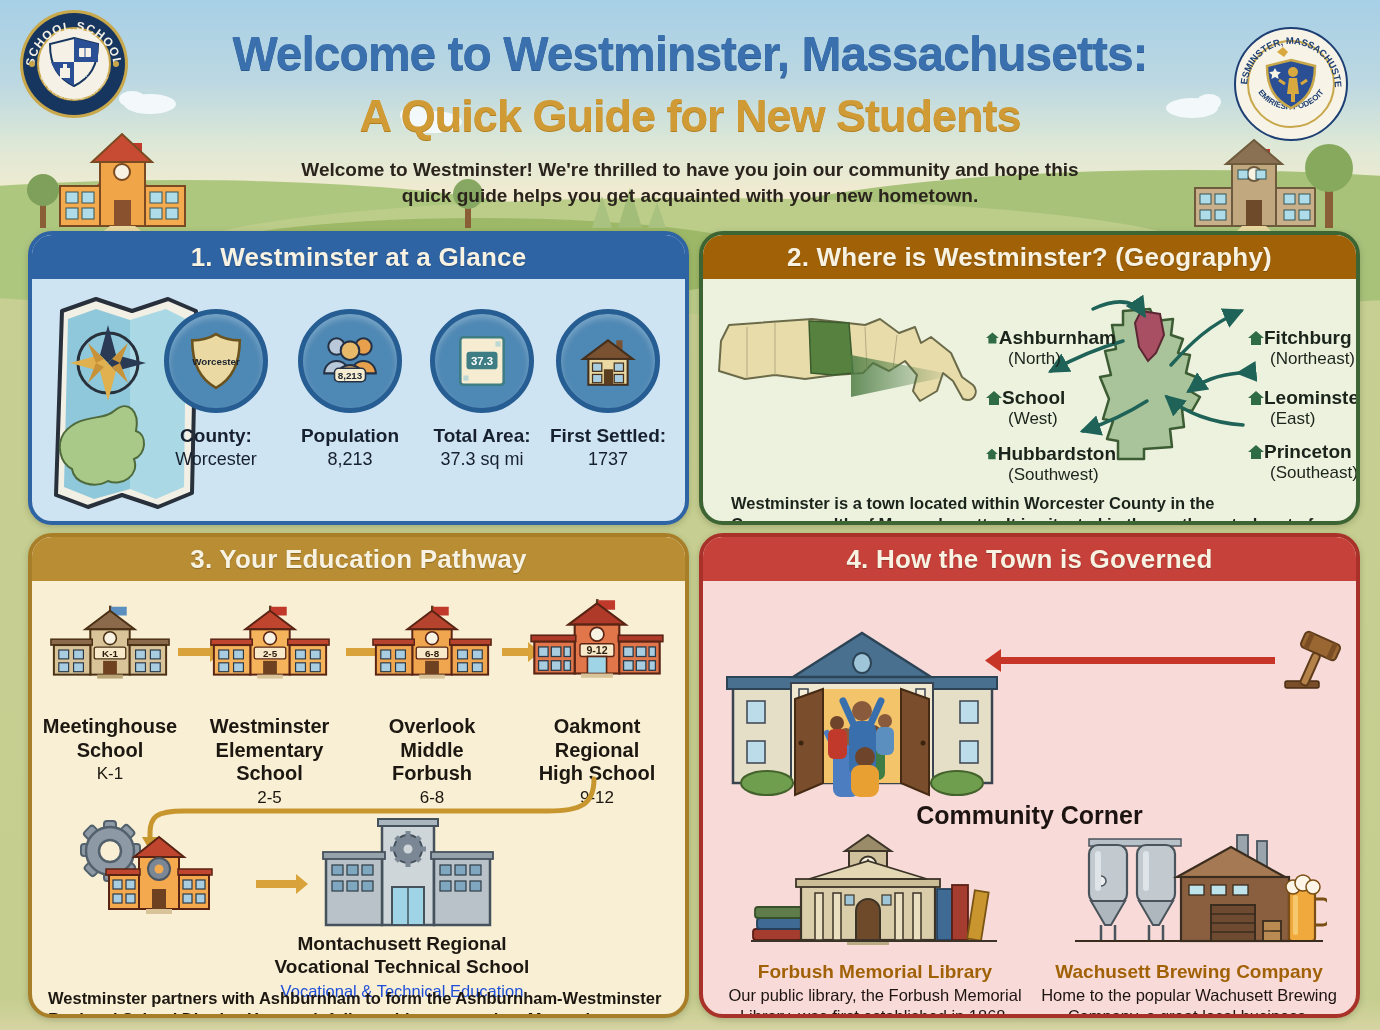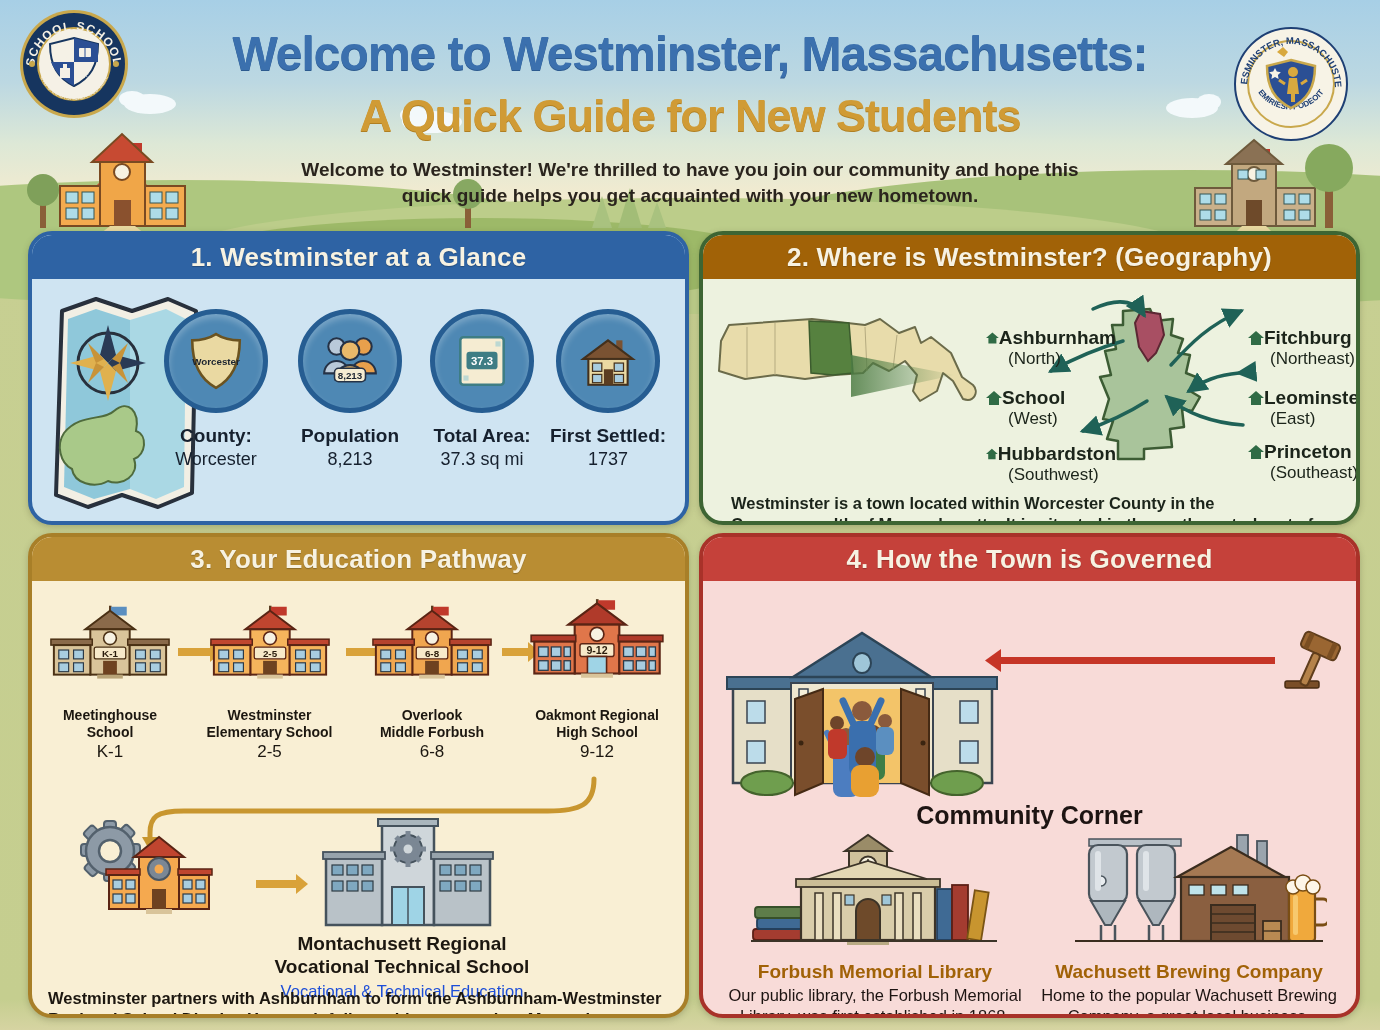--- a/index.html
+++ b/index.html
@@ -36,21 +36,21 @@
     display:flex;align-items:center;justify-content:center;box-shadow:inset 0 4px 6px rgba(255,255,255,.25);}
   .stat-label{margin-top:12px;font-size:19px;font-weight:bold;color:#16202e;line-height:1.2;}
   .stat-value{font-size:18px;color:#16202e;line-height:1.25;}
   
   .nb{position:absolute;width:130px;}
   .nb-name{font-size:19px;font-weight:bold;color:#1b241a;display:flex;align-items:center;gap:0;white-space:nowrap;}
   .nb-dir{font-size:17px;color:#1b241a;margin-left:22px;}
   .geo-desc{position:absolute;left:28px;top:214px;width:610px;font-size:16.5px;font-weight:bold;color:#1b241a;line-height:1.28;}
   
   .school{position:absolute;text-align:center;}
-  .school-name{font-size:14px;font-weight:bold;color:#1c1710;line-height:1.18;margin-top:4px;}
+  .school-name{font-size:20px;font-weight:bold;color:#1c1710;line-height:1.18;margin-top:12px;}
   .school-grades{font-size:17px;color:#1c1710;margin-top:2px;}
   .edu-arrow{position:absolute;}
   .voc-label{position:absolute;left:240px;top:352px;width:260px;text-align:center;}
   .voc-name{font-size:19px;font-weight:bold;color:#1c1710;line-height:1.2;}
   .voc-sub{font-size:16.5px;color:#1d4ed8;margin-top:3px;}
   .edu-desc{position:absolute;left:16px;top:407px;width:628px;font-size:16.5px;font-weight:bold;color:#1c1710;line-height:1.27;}
   
   .gov-text{position:absolute;left:306px;top:122px;width:336px;font-size:17px;color:#1d1412;line-height:1.3;}
   .gov-text b{font-weight:bold;}
   .community-title{position:absolute;left:0;top:220px;width:653px;text-align:center;font-size:25px;font-weight:bold;color:#1d1412;}

